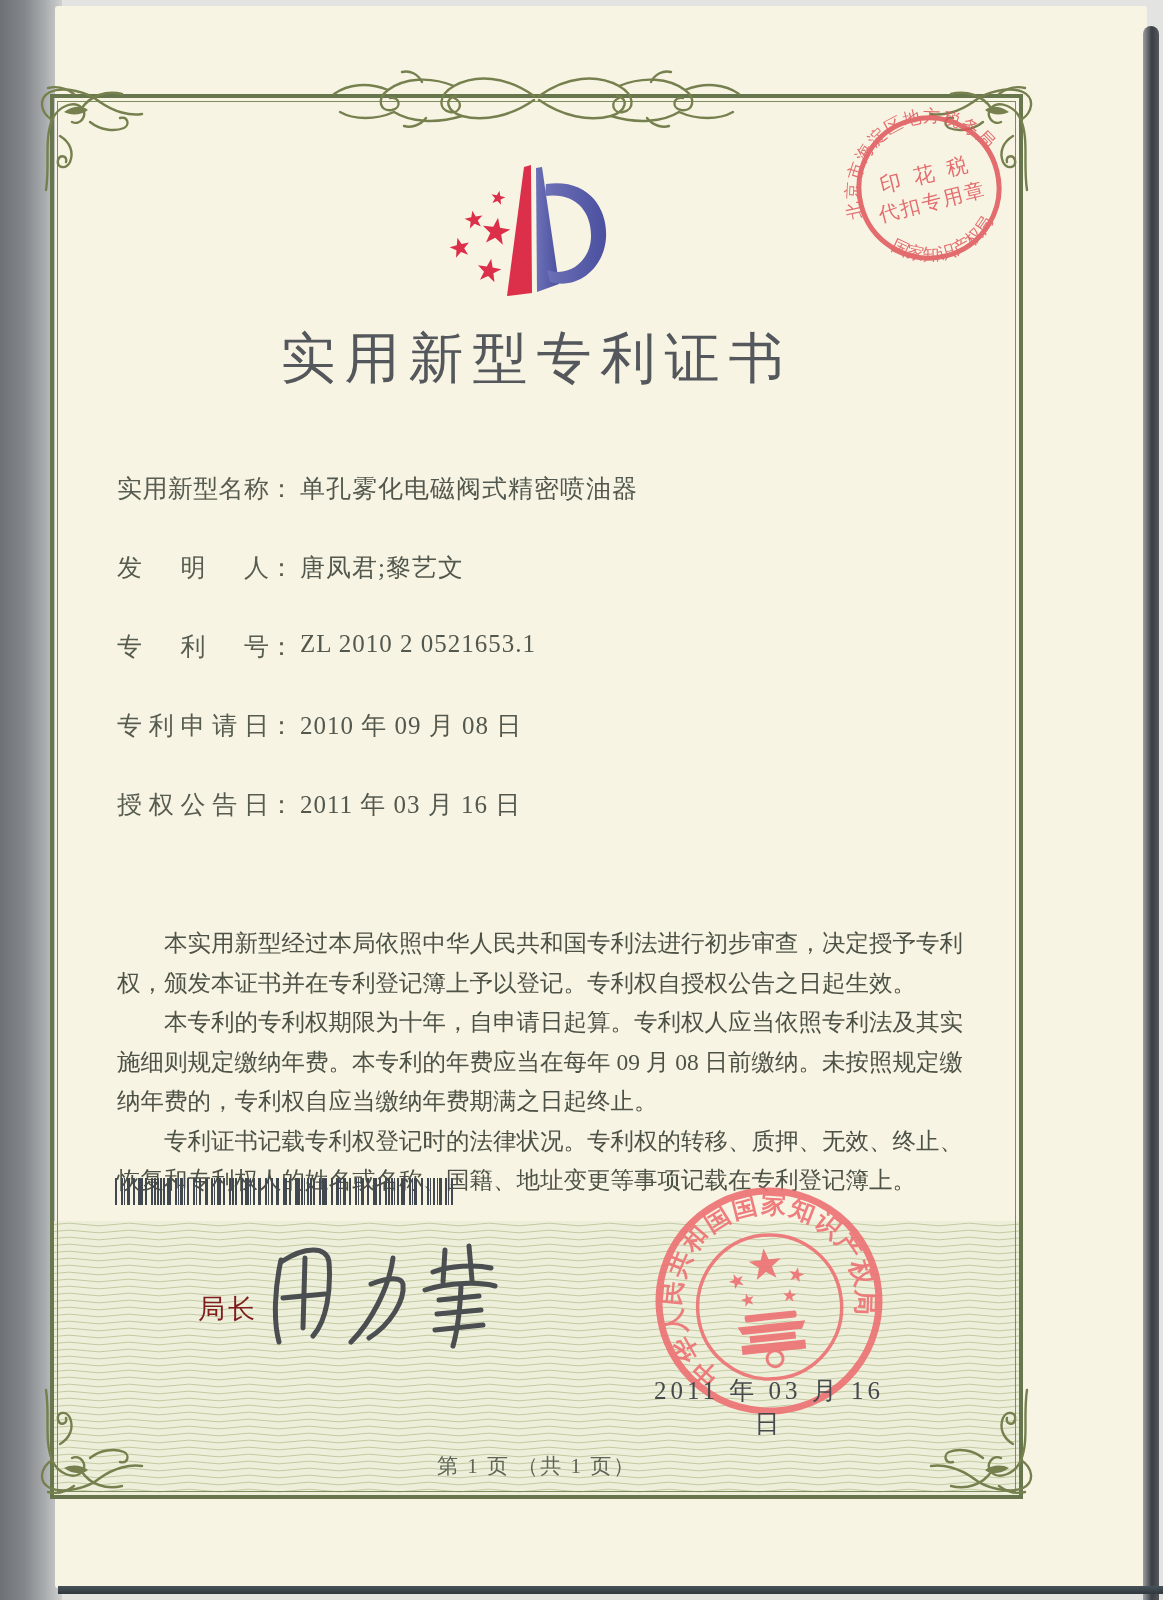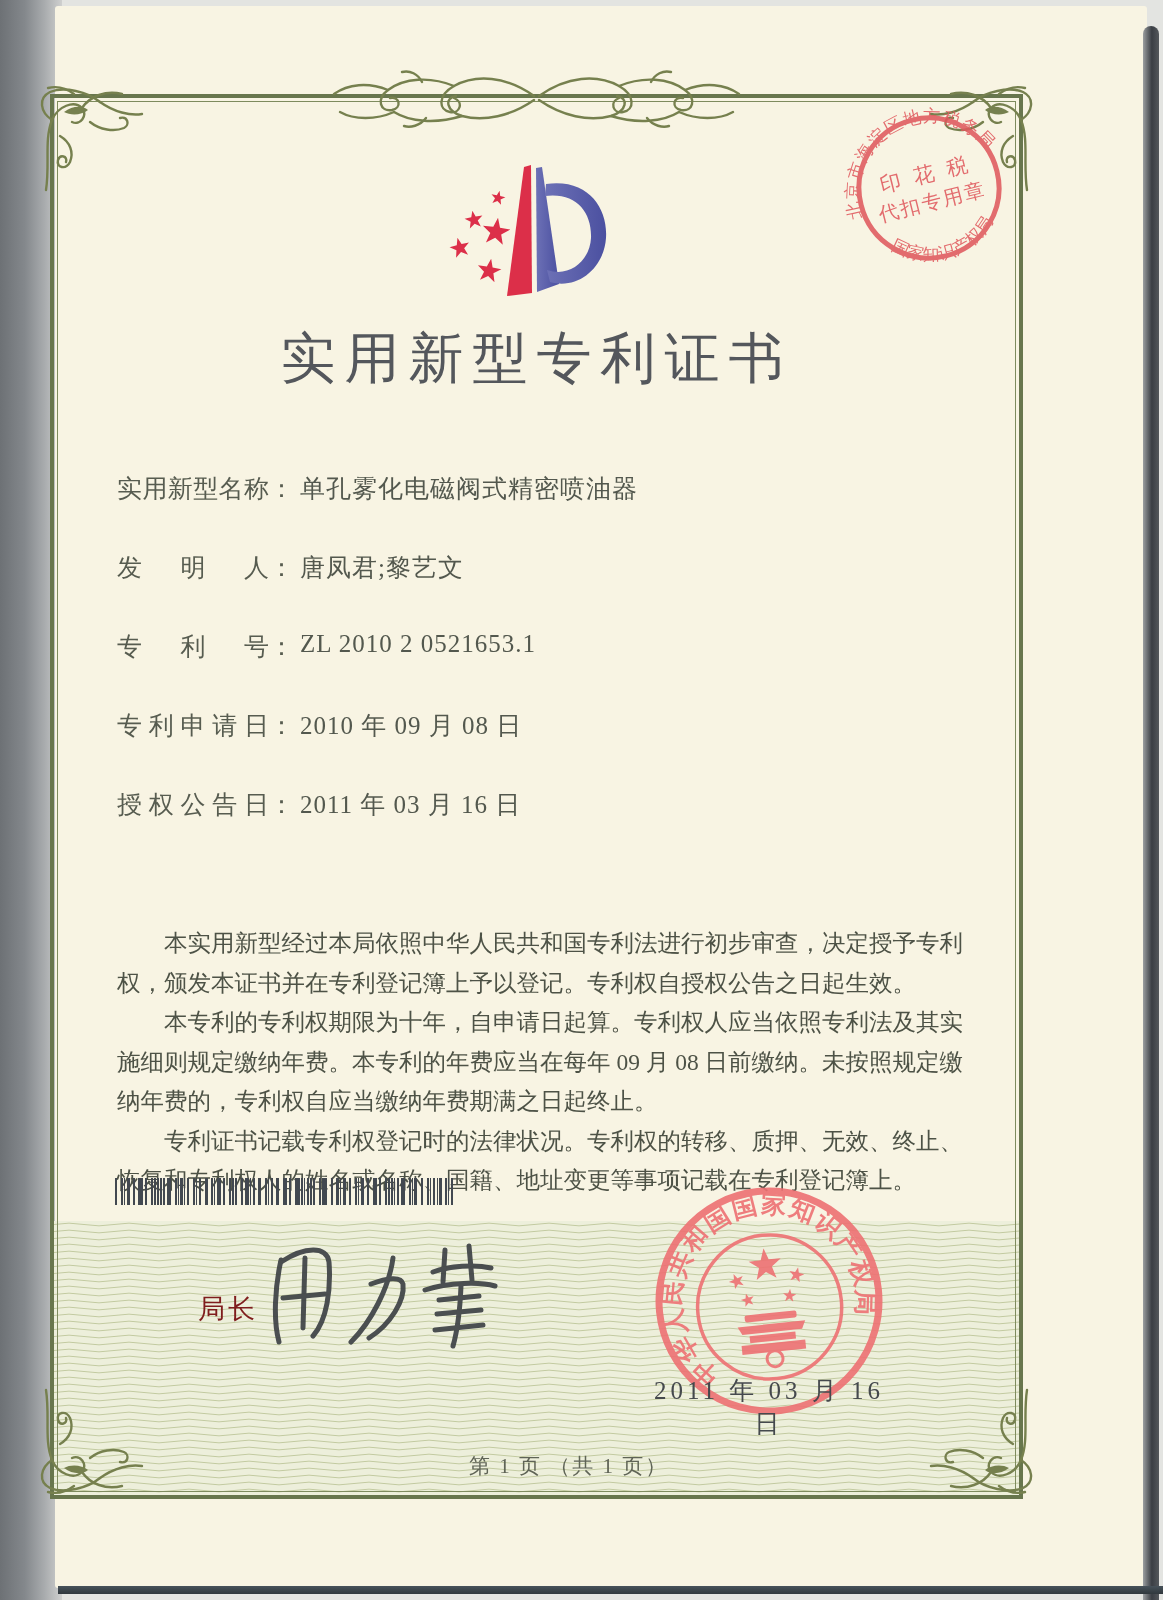--- a/index.html
+++ b/index.html
@@ -47,21 +47,21 @@
       repeating-linear-gradient(90deg,#424850 0 2px,rgba(0,0,0,0) 2px 6px),
       repeating-linear-gradient(90deg,#424850 0 1px,rgba(0,0,0,0) 1px 9px),
       repeating-linear-gradient(90deg,#424850 0 2px,rgba(0,0,0,0) 2px 13px),
       repeating-linear-gradient(90deg,#424850 0 1px,rgba(0,0,0,0) 1px 23px);}
   .sig-label{position:absolute;left:198px;top:1291px;font-size:27px;letter-spacing:3px;
     color:#7f1d1d;}
   .signature{position:absolute;left:253px;top:1232px;}
   .seal-date{position:absolute;left:649px;top:1374px;width:240px;text-align:center;
     font-size:25px;letter-spacing:4px;color:#45494d;}
   .footer{position:absolute;left:50px;top:1452px;width:973px;text-align:center;
-    font-size:21px;letter-spacing:2px;color:#5f6456;padding-left:32px;}
+    font-size:21px;letter-spacing:2px;color:#5f6456;}
   .logo{position:absolute;left:410px;top:150px;}
   .tax-stamp{position:absolute;left:834px;top:93px;transform:rotate(-14deg);}
   .sipo-seal{position:absolute;left:649px;top:1181px;transform:rotate(-6deg);}
 </style>
 </head>
 <body>
 
 <div class="canvas">
 
   <div class="spine"></div>

